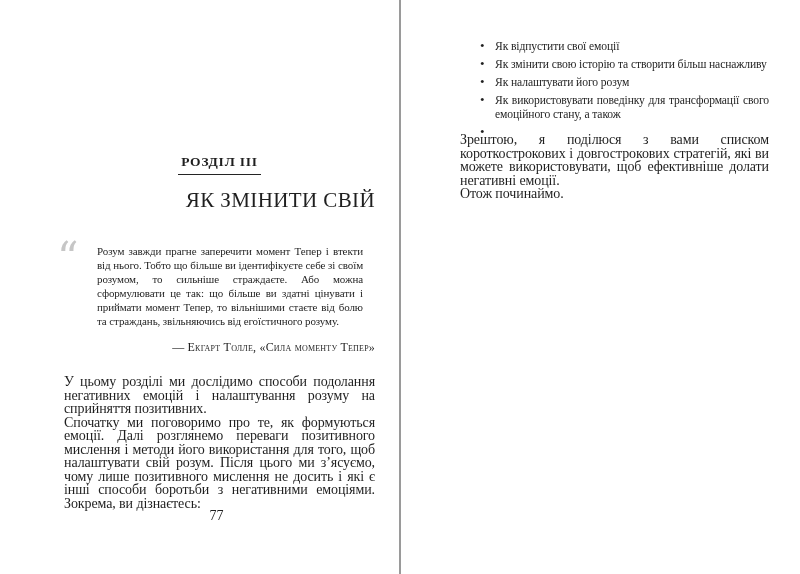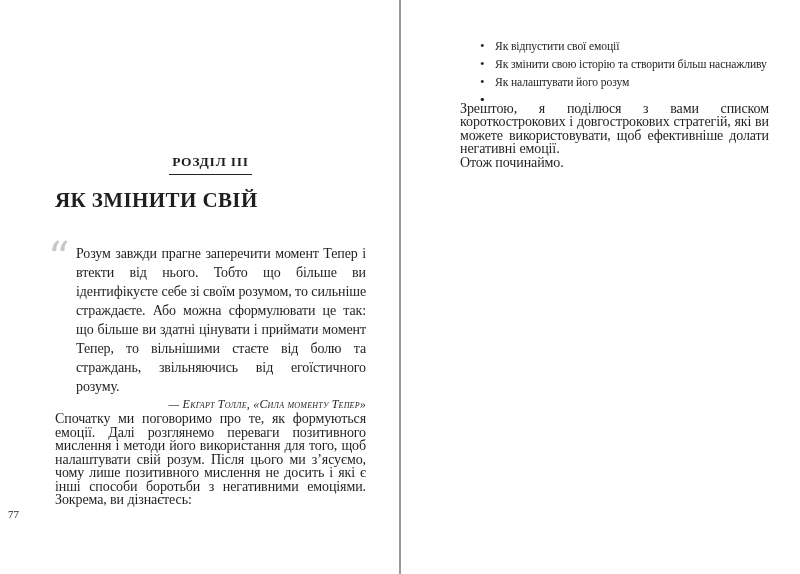--- a/index.html
+++ b/index.html
@@ -5,87 +5,86 @@
   html, body { margin: 0; padding: 0; }
   body {
     width: 800px; height: 574px;
     background: #ffffff;
     font-family: "Liberation Serif", "DejaVu Serif", serif;
     color: #1f1f1f;
   }
   .spread { position: relative; width: 800px; height: 574px; background: #ffffff; overflow: hidden; }
 
   .page { position: absolute; top: 0; height: 574px; overflow: hidden; }
-  .page-left  { left: 8px;   width: 399px; }
+  .page-left  { left: 17px;   width: 399px; }
   .page-right { left: 401px; width: 399px; }
 
   .divider { position: absolute; left: 399px; top: 0; width: 2px; height: 574px; background: #9a9a9a; }
 
   .pl-inner { padding: 152px 41px 0 47px; }
   .pr-inner { padding: 40px 31px 0 59px; }
 
   .kicker-row { text-align: center; }
   .kicker {
     display: inline-block;
     font-weight: bold;
     font-size: 13.5px;
     letter-spacing: 0.8px;
     padding: 0 3px 4px 3px;
     border-bottom: 1.5px solid #242424;
   }
 
   .title {
     margin: 13px 0 0 0;
-    text-align: left;
-    font-weight: bold;
+    text-align: right;
+    font-weight: normal;
     font-size: 21px;
     line-height: 24px;
     letter-spacing: 0.4px;
   }
 
   .quote { position: relative; margin: 32px 0 0 21px; }
   .qmark {
     position: absolute;
     left: -28px; top: 14px;
     font-size: 42px;
     line-height: 0;
     color: #c6c6c6;
     font-family: "DejaVu Serif", serif;
   }
   .qtext {
-    margin: 0;
+    margin: 12px;
     text-align: justify;
-    font-size: 14px;
-    line-height: 19px;
+    font-size: 11px;
+    line-height: 14px;
     letter-spacing: -0.1px;
   }
   .qattr {
     margin-top: 1px;
     text-align: right;
     font-variant: small-caps;
     font-size: 12px;
     letter-spacing: 0.2px;
-    font-style: italic;
   }
 
   .body {
     margin: 0;
     text-align: justify;
     font-size: 14px;
     line-height: 13.5px;
     letter-spacing: -0.1px;
   }
   .after-quote { margin-top: 20px; }
   .para-gap    { }
 
   .pagenum {
     position: absolute;
     left: 0; right: 0; top: 508px;
-    text-align: left;
-    font-size: 11px;
+    text-align: center;
+    font-size: 14px;
   }
 
   .bullets { list-style: none; margin: 0; padding: 0; }
   .bullets li {
     position: relative;
     padding-left: 35px;
     margin-bottom: 4.5px;
     text-align: justify;
     font-size: 11.6px;
     line-height: 13.5px;
@@ -108,20 +107,21 @@
       <div class="title">
         <div>ЯК ЗМІНИТИ СВІЙ</div>
       </div>
 
       <figure class="quote" style="margin-right:0;">
         <span class="qmark">“</span>
         <p class="qtext">Розум завжди прагне заперечити момент Тепер і втекти від нього. Тобто що більше ви ідентифікуєте себе зі своїм розумом, то сильніше страждаєте. Або можна сформулювати це так: що більше ви здатні цінувати і приймати момент Тепер, то вільнішими стаєте від болю та страждань, звільняючись від егоїстичного розуму.</p>
         <figcaption class="qattr">— Екгарт Толле, «Сила моменту Тепер»</figcaption>
       </figure>
 
+      <p class="body after-quote">У цьому розділі ми дослідимо способи подолання негативних емоцій і налаштування розуму на сприйняття позитивних.</p>
       <p class="body para-gap">Спочатку ми поговоримо про те, як формуються емоції. Далі розглянемо переваги позитивного мислення і методи його використання для того, щоб налаштувати свій розум. Після цього ми з’ясуємо, чому лише позитивного мислення не досить і які є інші способи боротьби з негативними емоціями. Зокрема, ви дізнаєтесь:</p>
 
     </div>
     <div class="pagenum">77</div>
   </div>
 
   <div class="divider"></div>
 
   <div class="page page-right">
     <div class="pr-inner">
@@ -134,20 +134,21 @@
         <li>
           <span class="bmark">•</span>
           <span>Як змінити свою історію та створити більш наснажливу</span>
         </li>
         <li>
           <span class="bmark">•</span>
           <span>Як налаштувати його розум</span>
         </li>
         <li>
           <span class="bmark">•</span>
+          <span>Як використовувати поведінку для трансформації свого емоційного стану, а також</span>
         </li>
         <li>
           <span class="bmark">•</span>
         </li>
       </ul>
 
       <p class="body para-gap" style="margin-top:12px;">Зрештою, я поділюся з вами списком короткострокових і довгострокових стратегій, які ви можете використовувати, щоб ефективніше долати негативні емоції.</p>
       <p class="body para-gap">Отож починаймо.</p>
 
     </div>

